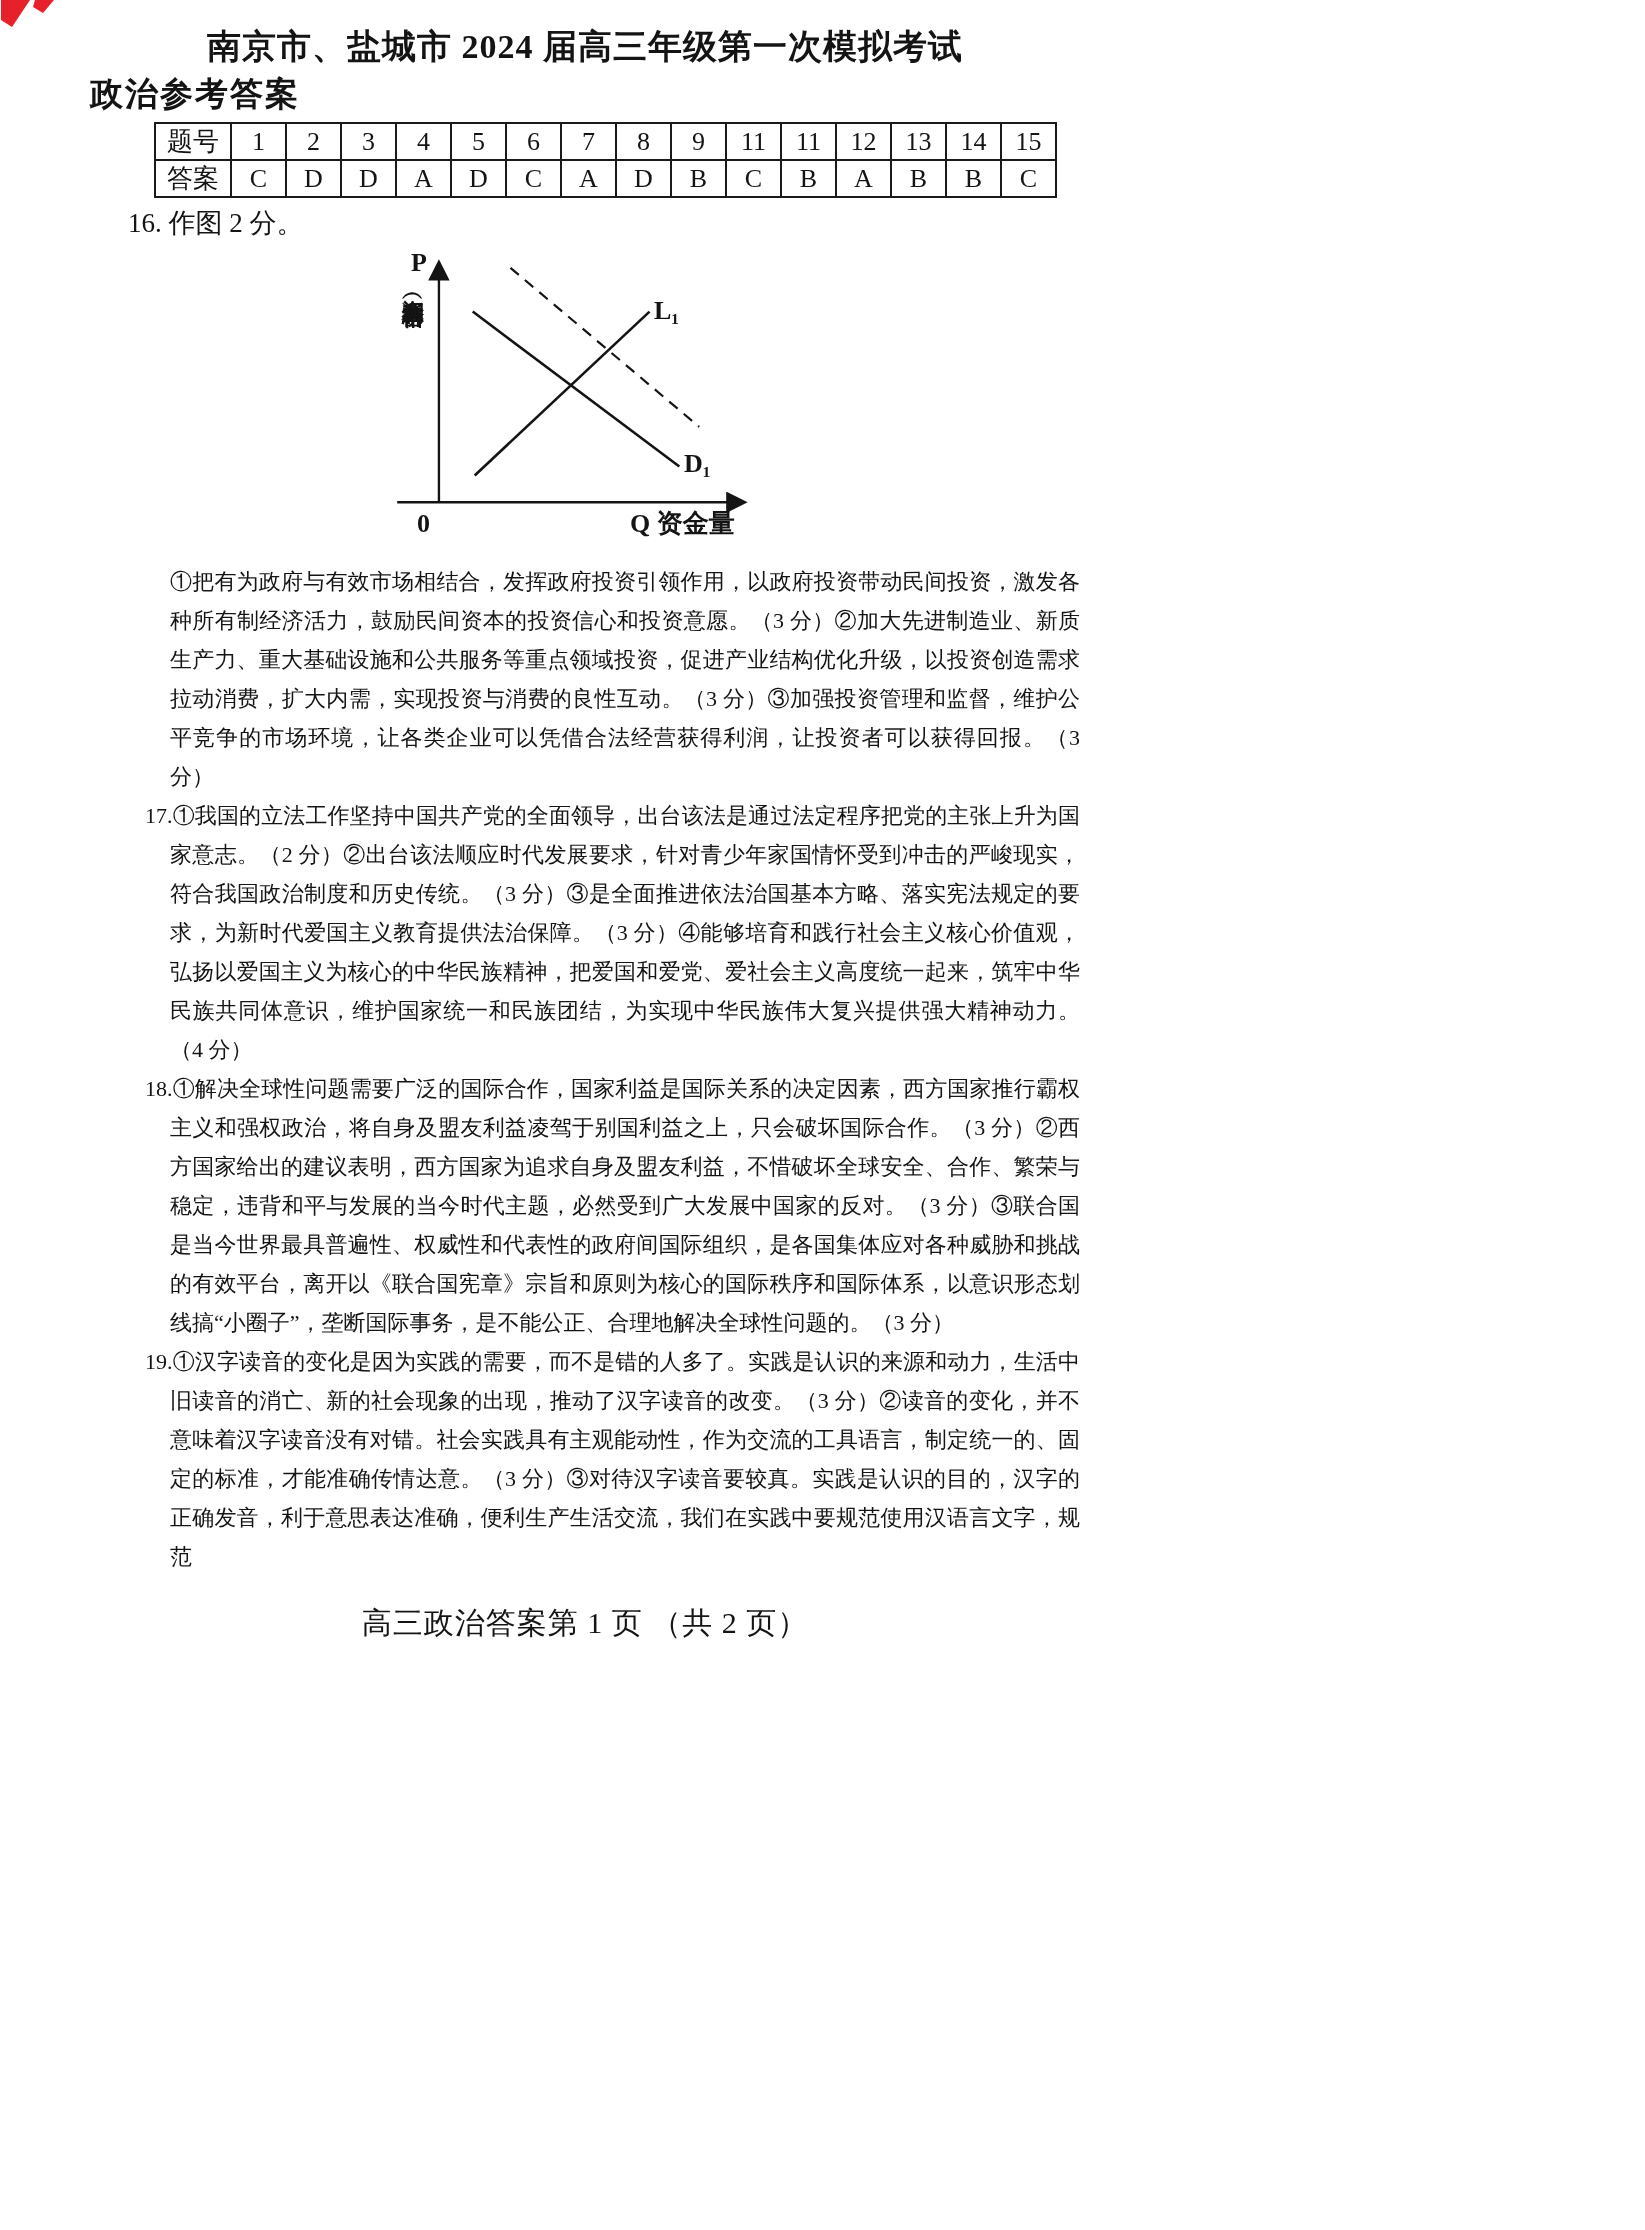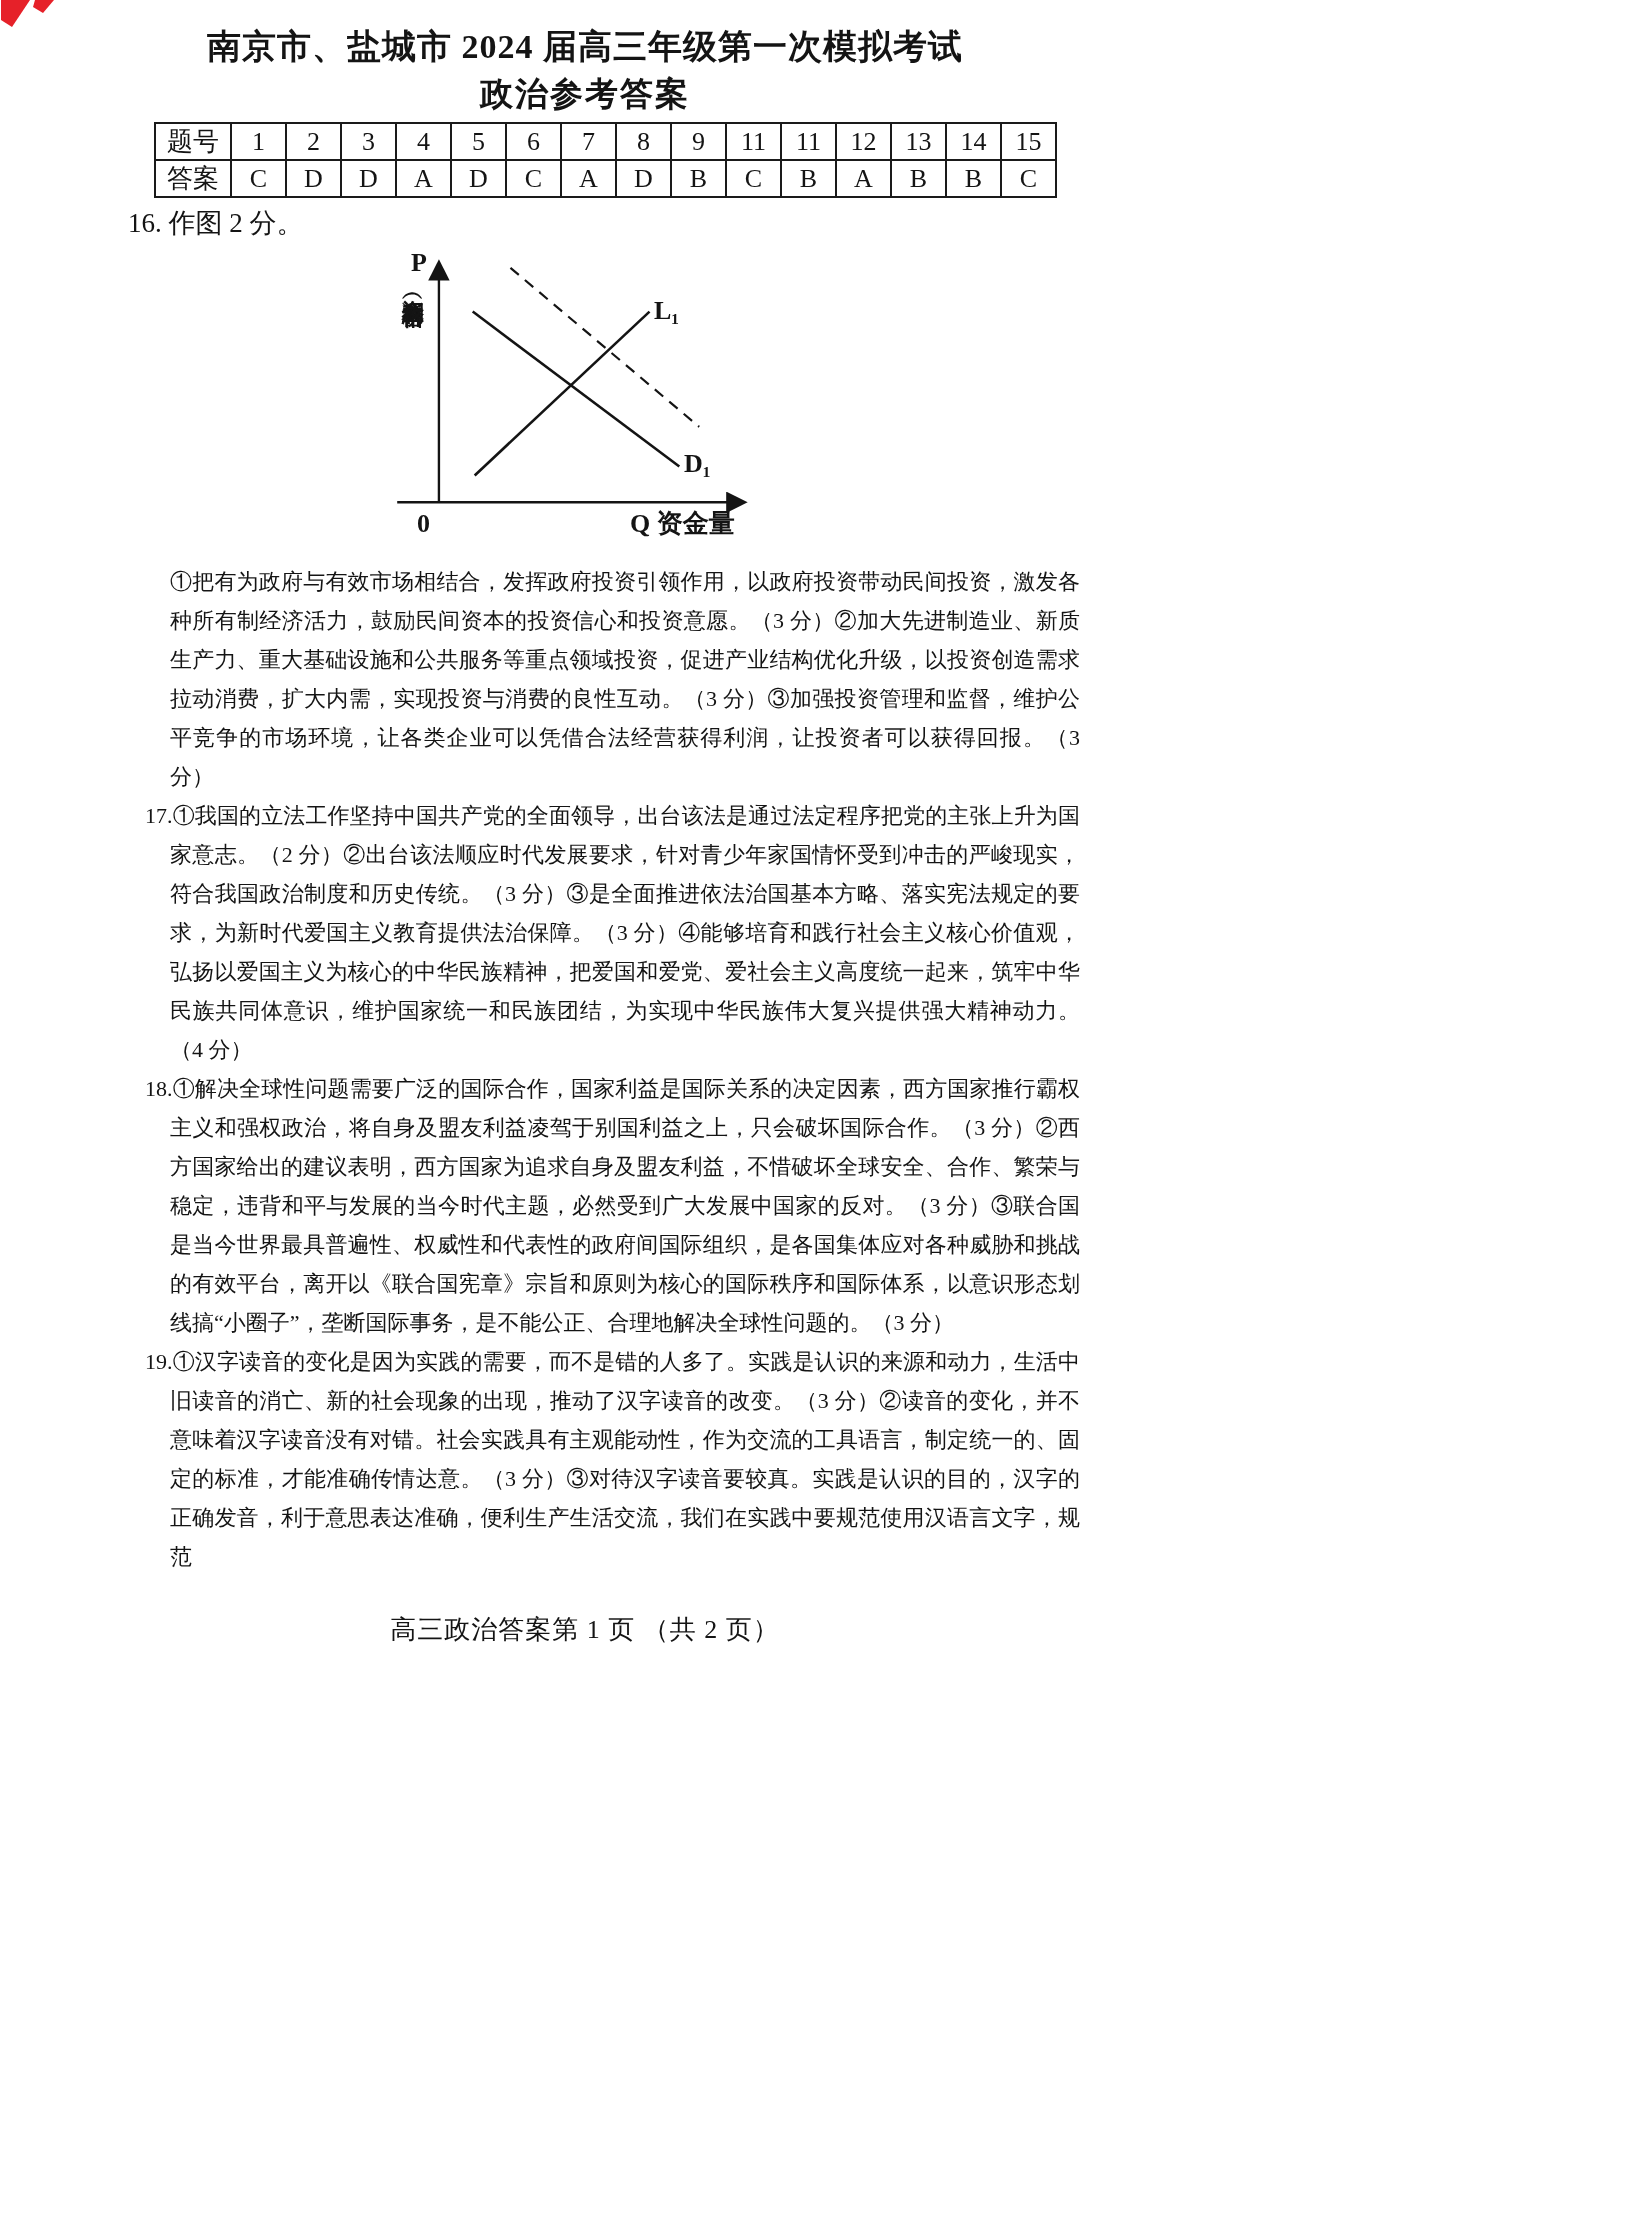--- a/index.html
+++ b/index.html
@@ -29,21 +29,20 @@
     width: 990px;
   }
   .page-title {
     text-align: center;
     font-size: 34px;
     font-weight: bold;
     letter-spacing: 1px;
     line-height: 46px;
   }
   .page-subtitle {
-    text-align: center;
     font-size: 33px;
     font-weight: bold;
     letter-spacing: 2px;
     line-height: 44px;
     margin-top: 2px;
   }
   .sec-heading {
     font-size: 27px;
     line-height: 38px;
     margin-top: 10px;
@@ -93,22 +92,22 @@
     line-height: 39px;
     text-align: justify;
   }
   .para.block { margin-left: 80px; }
   .para.hang {
     padding-left: 80px;
     text-indent: -25px;
   }
   .page-footer {
     text-align: center;
-    font-size: 26px;
-    margin-top: 36px;
+    font-size: 30px;
+    margin-top: 27px;
     letter-spacing: 1px;
   }
 </style>
 </head>
 <body>
 
 <div class="corner-logo">
   <svg width="58" height="32" viewBox="0 0 58 32">
     <path d="M1,0 L30,0 L12,27 L1,20 Z" fill="#e62129"></path>
     <path d="M35,0 L54,0 L43,13 L33,7 Z" fill="#e62129"></path>

